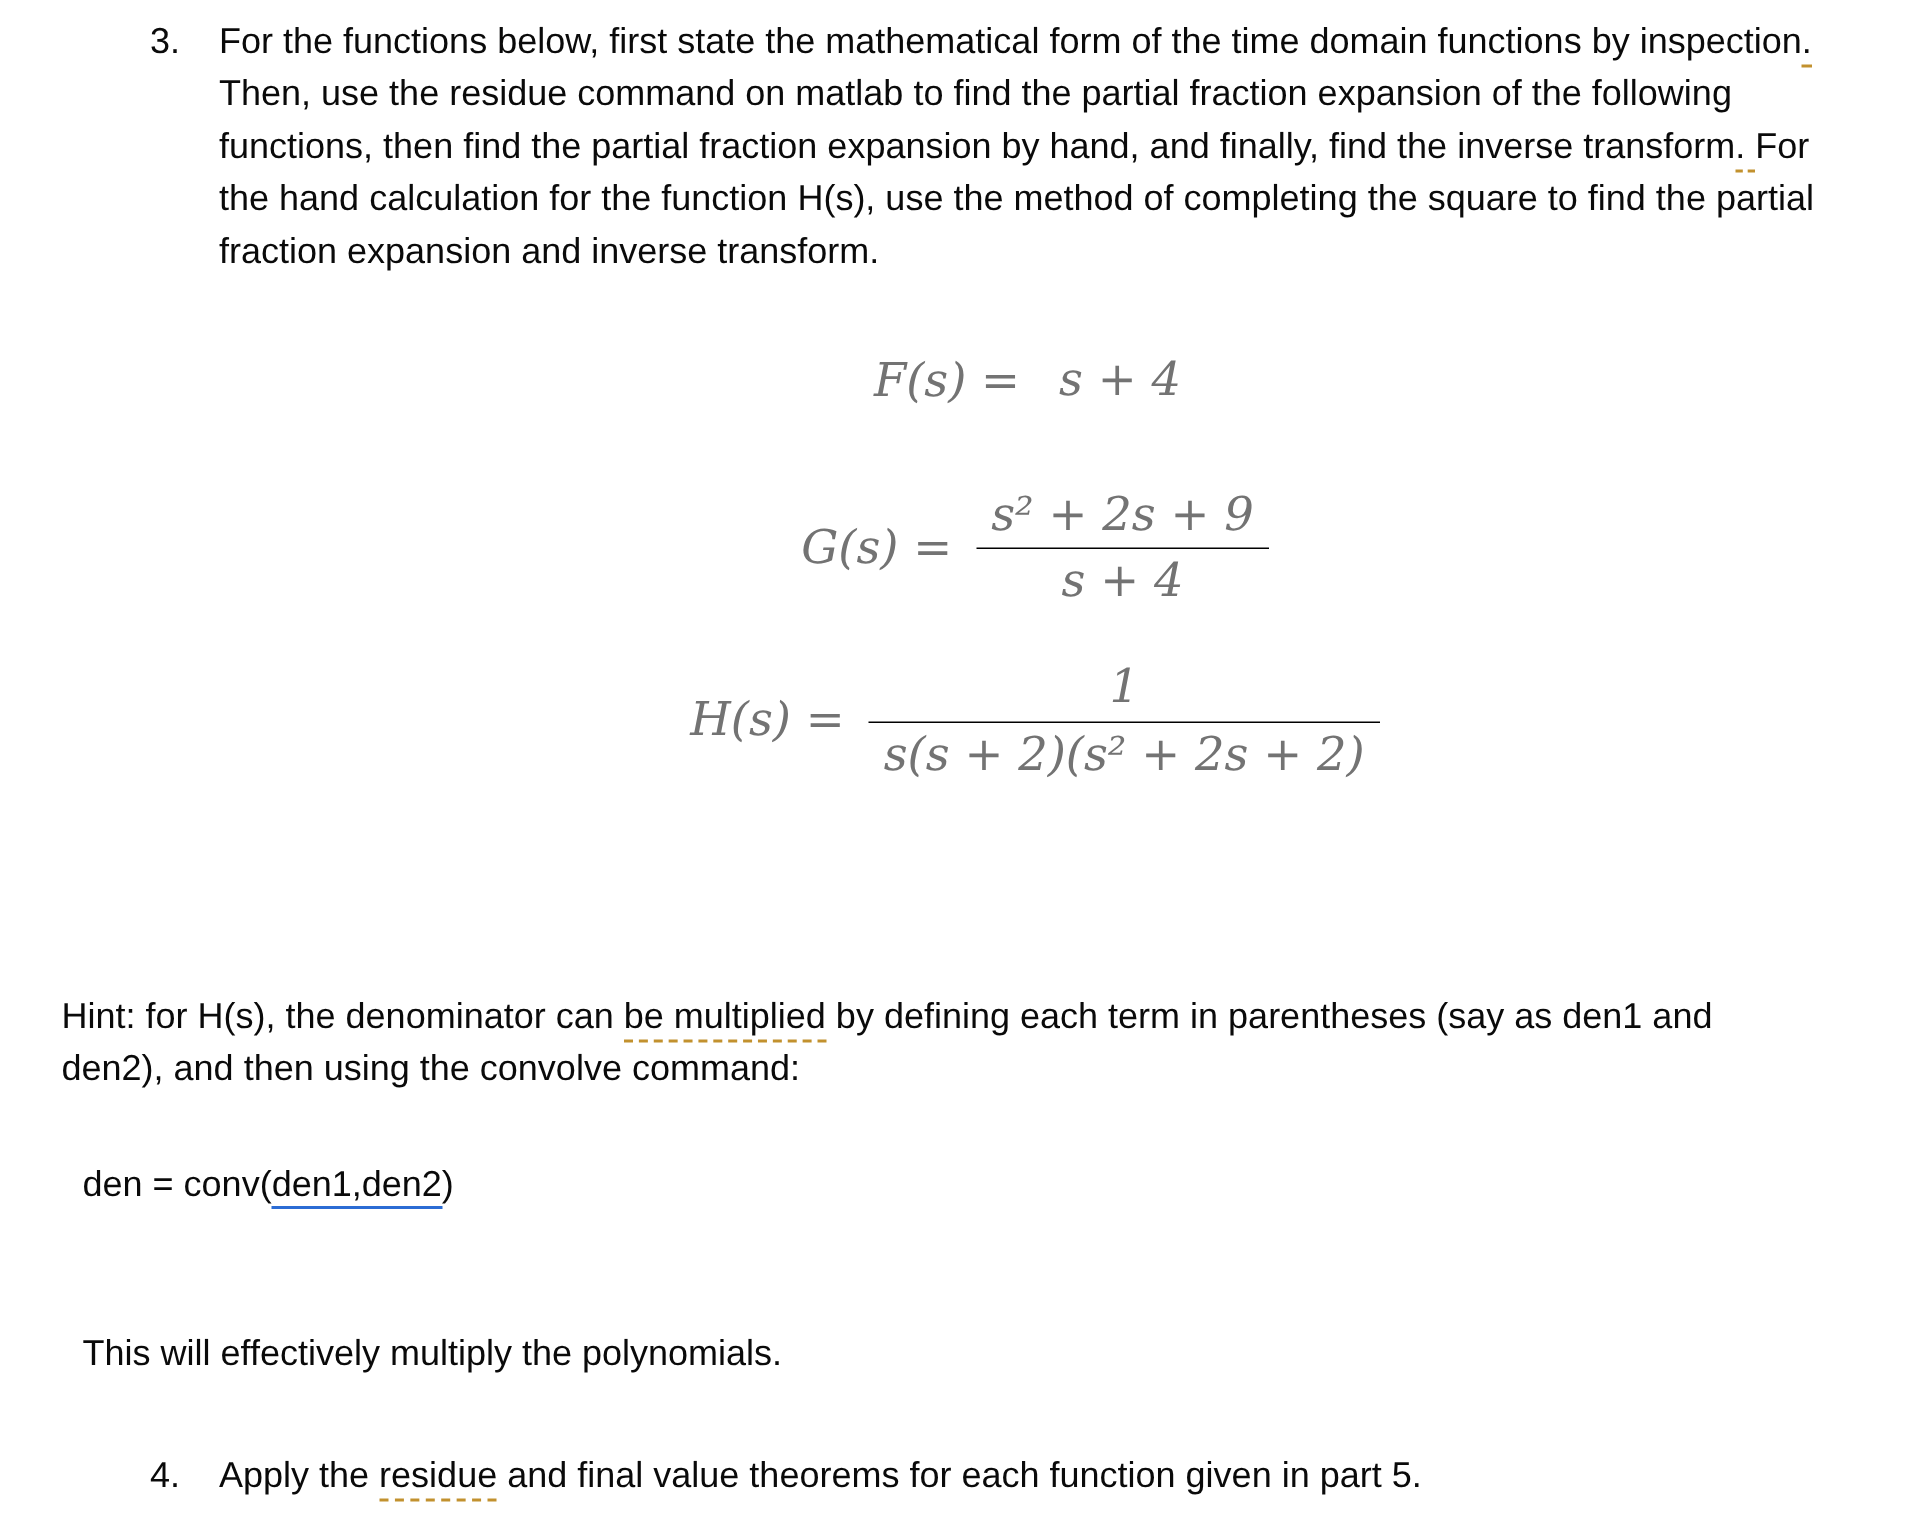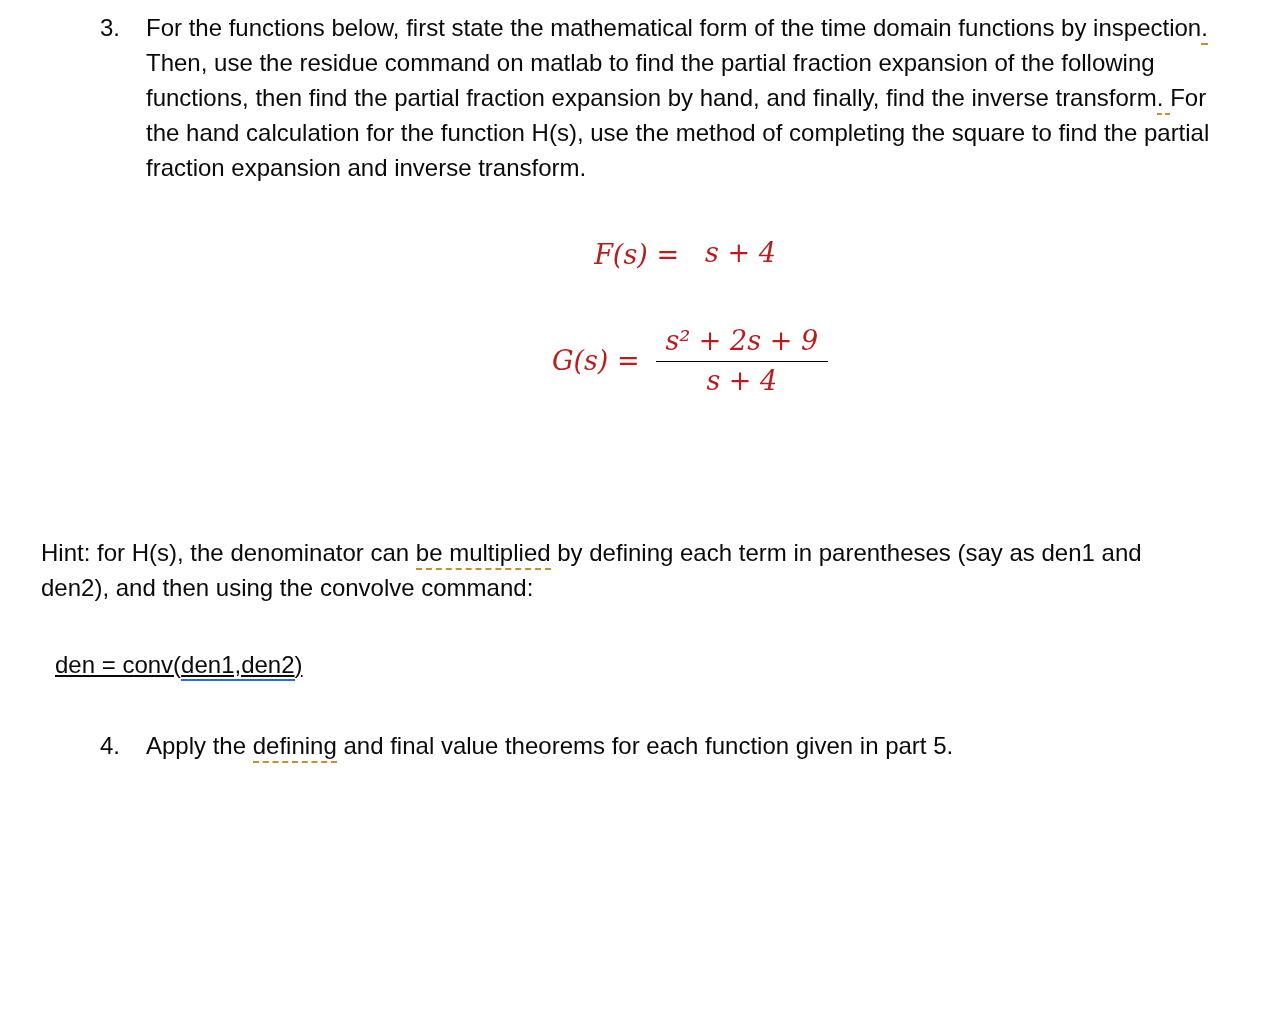--- a/index.html
+++ b/index.html
@@ -48,23 +48,23 @@
     margin-left: 94px; 
   }
   .equation {
     display: flex;
     justify-content: center;
     align-items: center;
     gap: 16px;
     min-height: 72px;
     font-family: "DejaVu Serif", serif;
     font-style: italic;
-    font-size: 27px;
+    font-size: 31px;
     line-height: 1.2;
-    color: #b91c1c;
+    color: #737373;
   }
   .equation + .equation { margin-top: 34px; }
   .frac {
     display: inline-flex;
     flex-direction: column;
     text-align: center;
     vertical-align: middle;
   }
   .frac .num {
     padding: 0 10px 3px 10px;
@@ -73,21 +73,20 @@
     border-top: 1.5px solid #000000;
     padding: 3px 10px 0 10px;
   }
 
   
   .hint {
     margin: 138px 70px 0 41px;
   }
   .codeline {
     margin: 42px 70px 0 55px;
-    text-decoration: underline;
   }
   .note {
     margin: 78px 70px 0 55px;
   }
 </style>
 </head>
 <body>
 
 <div>
 
@@ -106,26 +105,34 @@
     </div>
 
     <div class="equation">
       <span class="eq-lhs">G(s) =</span>
       <span class="frac">
         <span class="num">s² + 2s + 9</span>
         <span class="den">s + 4</span>
       </span>
     </div>
 
+    <div class="equation">
+      <span class="eq-lhs">H(s) =</span>
+      <span class="frac">
+        <span class="num">1</span>
+        <span class="den">s(s + 2)(s² + 2s + 2)</span>
+      </span>
+    </div>
 
   </div>
 
   <div class="hint"><span>Hint: for H(s), the denominator can </span><span class="sq-gold">be multiplied</span><span> by defining each term in parentheses (say as den1 and den2), and then using the convolve command:</span></div>
 
   <div class="codeline"><span>den = conv(</span><span class="sq-blue">den1,den2</span><span>)</span></div>
 
+  <div class="note">This will effectively multiply the polynomials.</div>
 
   <div class="problem p4">
     <div class="pnum">4.</div>
-    <div class="ptext"><span>Apply the </span><span class="sq-gold">defining</span><span> and final value theorems for each function given in part 5.</span></div>
+    <div class="ptext"><span>Apply the </span><span class="sq-gold">residue</span><span> and final value theorems for each function given in part 5.</span></div>
   </div>
 
 </div>
 
 </body></html>

